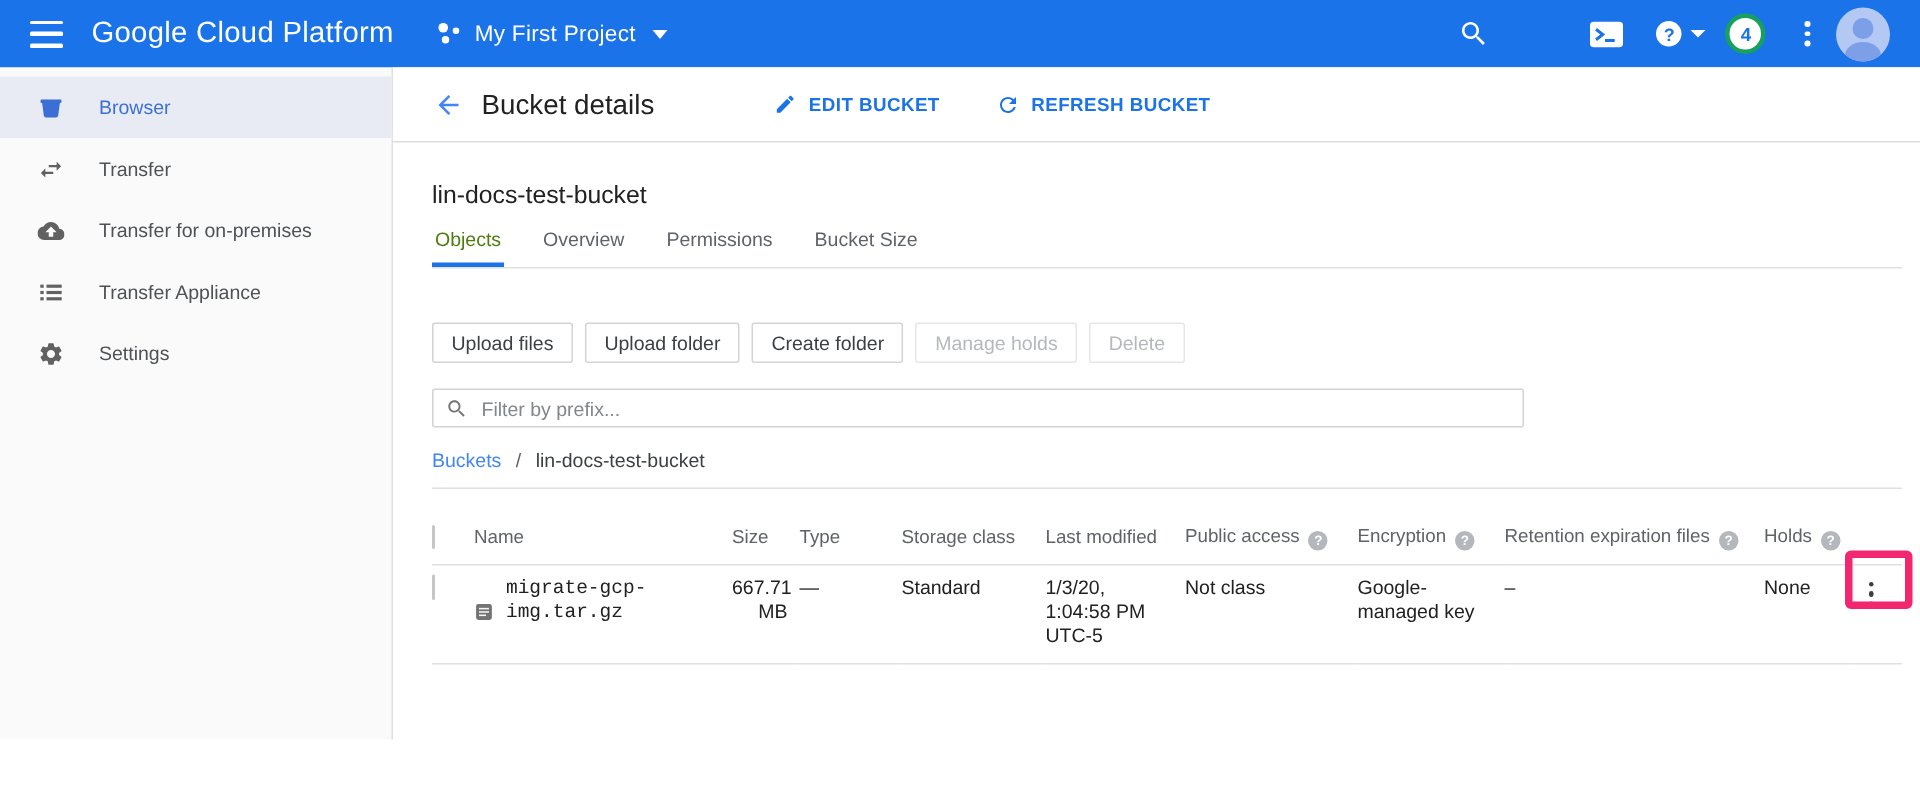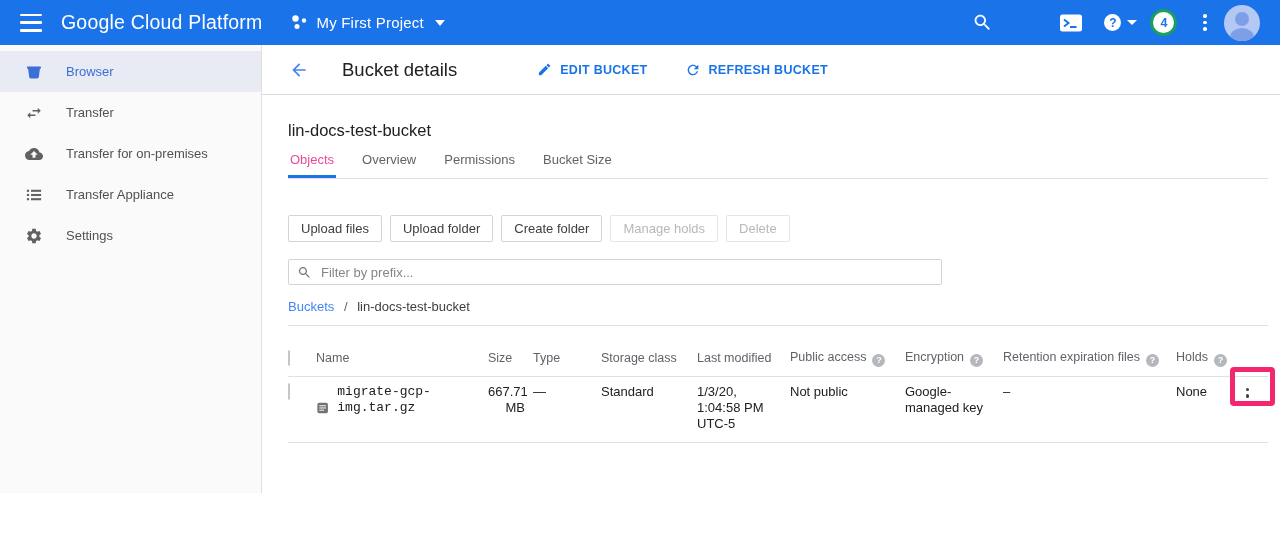--- a/index.html
+++ b/index.html
@@ -37,37 +37,37 @@
   .sidebar-title { margin-left:12px; font-size:18px; color:#212121; }
   .nav { padding-top:6px; }
   .nav-item { height:41px; display:flex; align-items:center; padding-left:25px; font-size:13px; color:#4e5256; cursor:pointer; }
   .nav-item .nav-icon { width:18px; height:18px; display:flex; align-items:center; justify-content:center; }
   .nav-item .nav-label { margin-left:23px; }
   .nav-item.selected { background:#e8ebf4; color:#3b6fd6; }
 
   main { flex:1; background:#fff; }
   .content-header { height:50px; border-bottom:1px solid #dadce0; display:flex; align-items:center; background:#fff; }
   .back-btn { margin-left:27px; cursor:pointer; display:flex; }
-  .page-title { margin-left:33px; font-size:18.5px; color:#212121; }
+  .page-title { margin-left:12px; font-size:18.5px; color:#212121; }
   .action-link { display:flex; align-items:center; color:#1a73e8; font-size:12.5px; font-weight:bold; letter-spacing:.3px; cursor:pointer; }
   .action-link .al-label { margin-left:8px; }
   .edit-action { margin-left:80px; }
   .refresh-action { margin-left:37px; }
 
   .content-body { padding:26px 0 0 26px; }
   .bucket-name { font-size:16.5px; font-weight:400; color:#212121; margin:0; }
   .tabs { display:flex; width:980px; border-bottom:1px solid #e0e0e0; margin-top:12px; }
   .tab { font-size:13px; color:#5f6368; padding:0 2px 11px 2px; margin-right:24px; cursor:pointer; }
-  .tab.active { color:#ec4899; padding-bottom:8px; border-bottom:3px solid #1a73e8; }
+  .tab.active { color:#4d7c0f; padding-bottom:8px; border-bottom:3px solid #1a73e8; }
 
   .btn-row { margin-top:36px; display:flex; }
   .btn { height:27px; padding:0 12px; margin-right:8px; background:#fff; border:1px solid #d2d4d7; border-radius:2px; font-size:13px; color:#3c4043; display:flex; align-items:center; cursor:pointer; font-family:inherit; }
   .btn.disabled { color:#b5b8bc; border-color:#e5e6e8; cursor:default; }
 
-  .filter-box { margin-top:17px; width:654px; height:26px; border:1px solid #d1d3d6; border-radius:2px; display:flex; align-items:center; padding:0 8px; background:#fff; }
+  .filter-box { margin-top:17px; width:728px; height:26px; border:1px solid #d1d3d6; border-radius:2px; display:flex; align-items:center; padding:0 8px; background:#fff; }
   .filter-box input { border:none; outline:none; flex:1; font-size:13px; color:#212121; background:transparent; margin-left:7px; font-family:inherit; }
   .filter-box input::placeholder { color:#80868b; }
 
   .breadcrumb { margin-top:14px; font-size:13px; color:#5f6368; }
   .breadcrumb .bc-root { color:#4285f4; cursor:pointer; text-decoration:none; }
   .breadcrumb .bc-sep { margin:0 6px; color:#5f6368; }
   .breadcrumb .bc-current { color:#3c4043; }
 
   .sep-line { margin-top:11px; width:980px; border-top:1px solid #e0e0e0; }
 
@@ -285,21 +285,21 @@
                     <rect x="6" y="11" width="12" height="1.9" fill="#fff" opacity=".92"></rect>
                     <rect x="6" y="15" width="8.5" height="1.9" fill="#fff" opacity=".92"></rect>
                   </svg>
                 <span class="name-text">migrate-gcp-img.tar.gz</span>
               </span>
             </td>
             <td class="col-size">667.71 MB</td>
             <td class="col-type">—</td>
             <td>Standard</td>
             <td>1/3/20, 1:04:58 PM UTC-5</td>
-            <td>Not public</td>
+            <td>Not class</td>
             <td>Google-managed key</td>
             <td>–</td>
             <td>None</td>
             <td>
               <span class="kebab-row">
                   <i></i>
                   <i></i>
                   <i></i>
                 </span>
             </td>

